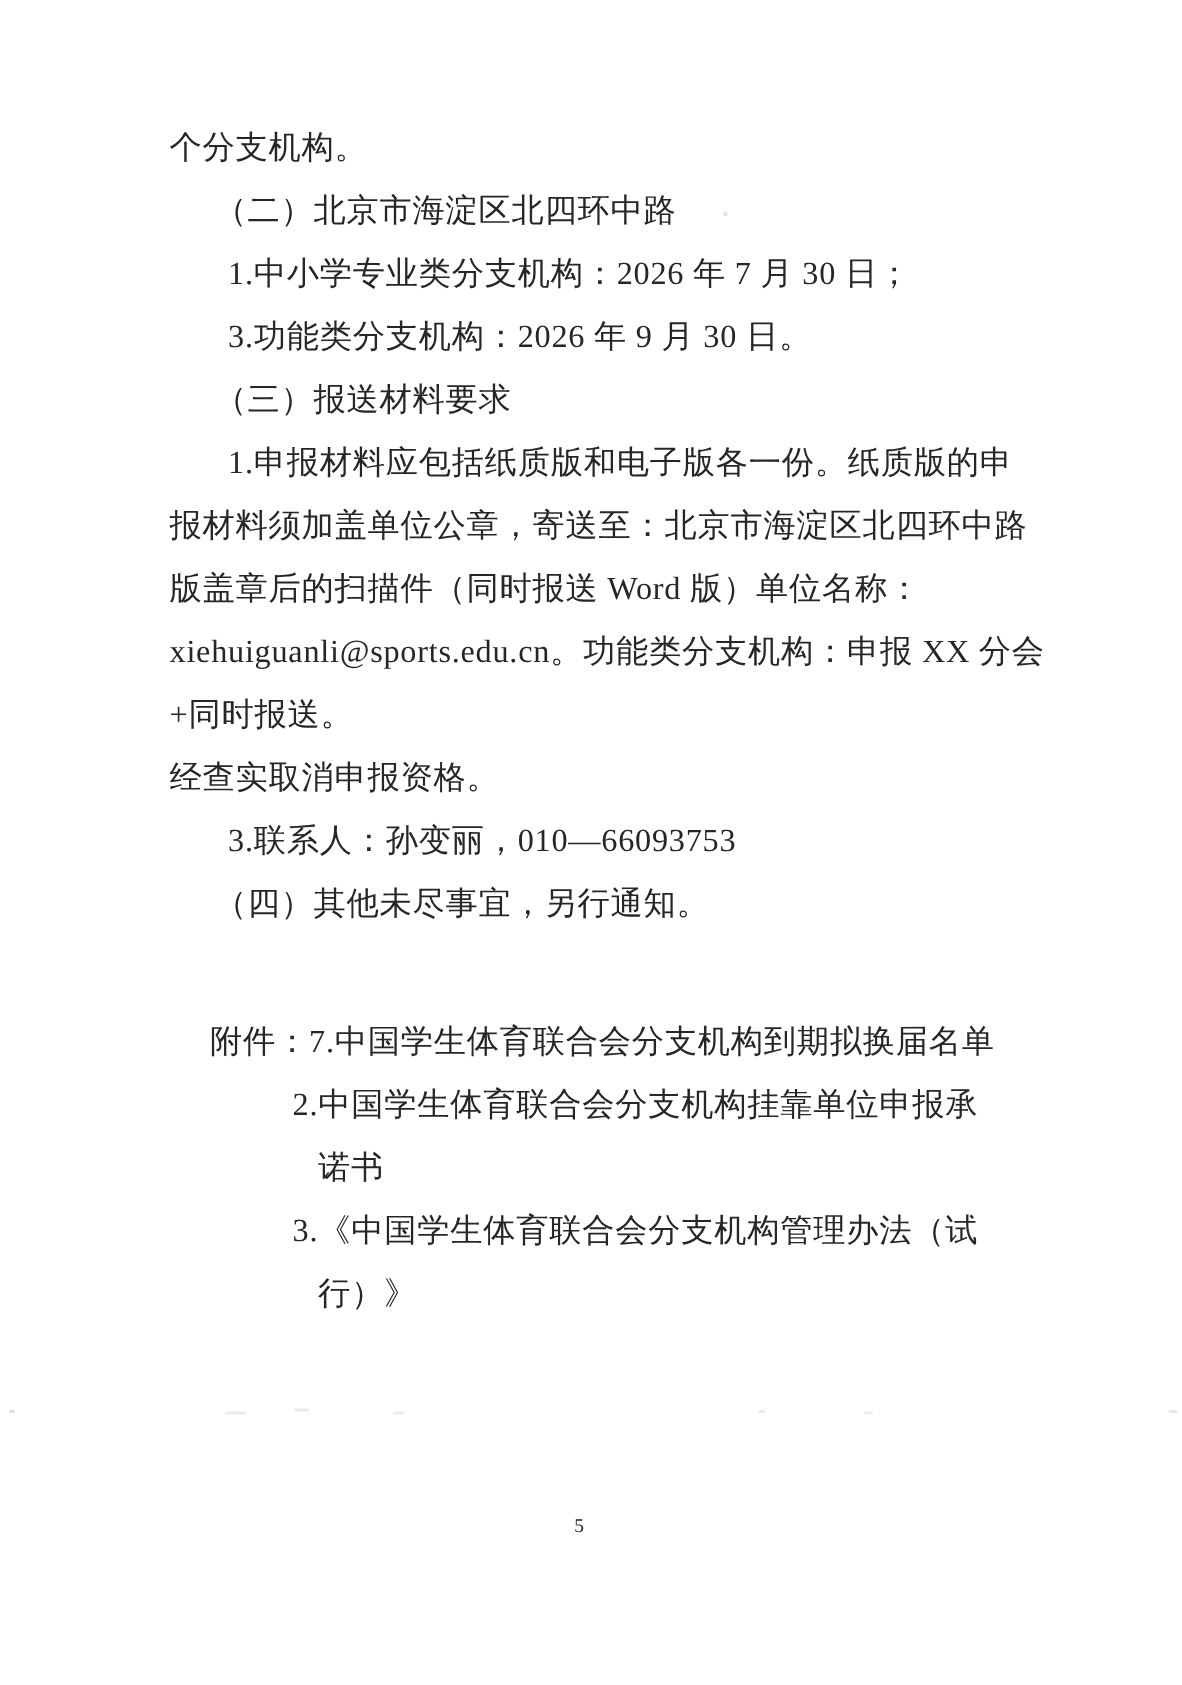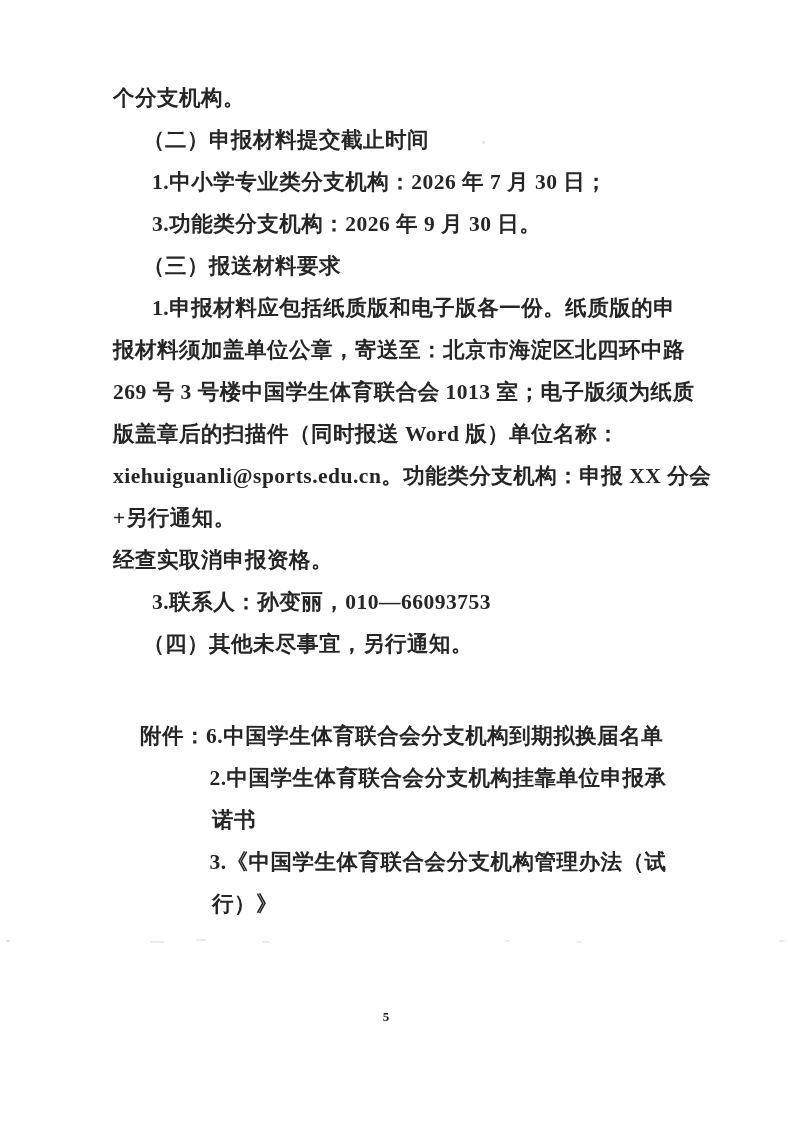--- a/index.html
+++ b/index.html
@@ -8,42 +8,41 @@
     height: 1123px;
     background: #ffffff;
     overflow: hidden;
   }
   .page {
     position: relative;
     width: 788px;
     height: 1123px;
     background: #ffffff;
     font-family: "Liberation Serif", "DejaVu Serif", serif;
-    font-weight: bold;
   }
   .doc-body {
     position: absolute;
     left: 113px;
     top: 77px;
     width: 568px;
     color: #262626;
     font-size: 21.5px;
   }
   .line {
     height: 42px;
     line-height: 42px;
     white-space: nowrap;
     letter-spacing: 0.5px;
   }
   .line.spacer { height: 50px; }
   .ind-flush       { padding-left: 0; }
   .ind-bracket     { padding-left: 30px; }
   .ind-num         { padding-left: 39px; }
   .ind-attach      { padding-left: 27px; }
-  .ind-attach-item { padding-left: 82px; text-align: center; }
+  .ind-attach-item { padding-left: 82px; }
   .ind-attach-cont { padding-left: 99px; }
   .page-number {
     position: absolute;
     top: 1008px;
     left: 0;
     width: 788px;
     text-align: center;
     padding-right: 16px;
     font-size: 13px;
     line-height: 18px;
@@ -66,35 +65,34 @@
   .sa-7 { left: 482px; top: 141px; width: 3px;  height: 3px; opacity: 0.35; }
   .sa-8 { left: 779px; top: 940px; width: 6px;  height: 2px; opacity: 0.35; }
 </style>
 </head>
 <body>
 
 <div class="page">
 
   <div class="doc-body">
       <div class="line ind-flush">个分支机构。</div>
-      <div class="line ind-bracket">（二）申报材料提交截止时间</div>
+      <div class="line ind-bracket">（二）北京市海淀区北四环中路</div>
       <div class="line ind-num">1.中小学专业类分支机构：2026 年 7 月 30 日；</div>
       <div class="line ind-num">3.功能类分支机构：2026 年 9 月 30 日。</div>
       <div class="line ind-bracket">（三）报送材料要求</div>
       <div class="line ind-num">1.申报材料应包括纸质版和电子版各一份。纸质版的申</div>
       <div class="line ind-flush">报材料须加盖单位公章，寄送至：北京市海淀区北四环中路</div>
-      <div class="line ind-flush">269 号 3 号楼中国学生体育联合会 1013 室；电子版须为纸质</div>
       <div class="line ind-flush">版盖章后的扫描件（同时报送 Word 版）单位名称：</div>
       <div class="line ind-flush">xiehuiguanli@sports.edu.cn。功能类分支机构：申报 XX 分会</div>
-      <div class="line ind-flush">+另行通知。</div>
+      <div class="line ind-flush">+同时报送。</div>
       <div class="line ind-flush">经查实取消申报资格。</div>
       <div class="line ind-num">3.联系人：孙变丽，010—66093753</div>
       <div class="line ind-bracket">（四）其他未尽事宜，另行通知。</div>
       <div class="line ind-flush spacer"></div>
-      <div class="line ind-attach">附件：6.中国学生体育联合会分支机构到期拟换届名单</div>
+      <div class="line ind-attach">附件：7.中国学生体育联合会分支机构到期拟换届名单</div>
       <div class="line ind-attach-item">2.中国学生体育联合会分支机构挂靠单位申报承</div>
       <div class="line ind-attach-cont">诺书</div>
       <div class="line ind-attach-item">3.《中国学生体育联合会分支机构管理办法（试</div>
       <div class="line ind-attach-cont">行）》</div>
     </div>
 
   <div class="page-number">5</div>
 
   <div class="scan-artifact sa-1"></div>
   <div class="scan-artifact sa-2"></div>

